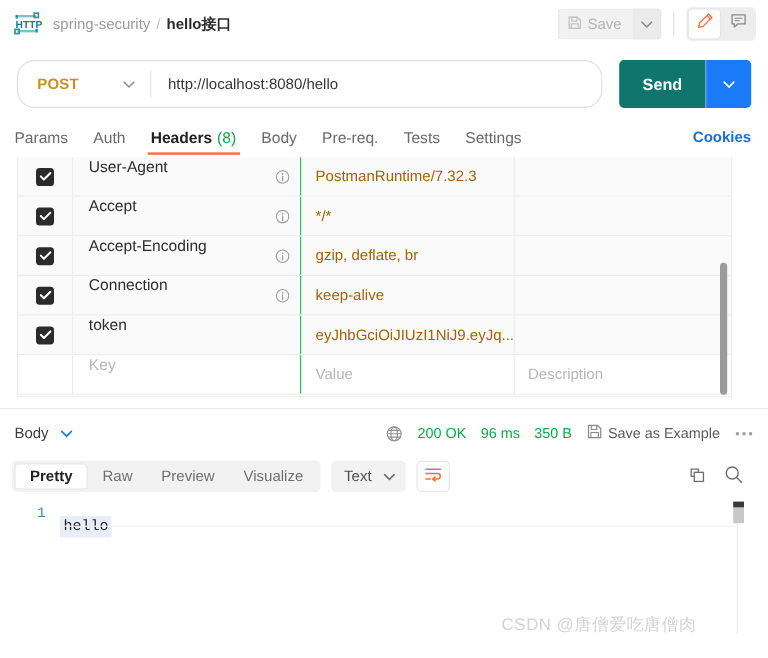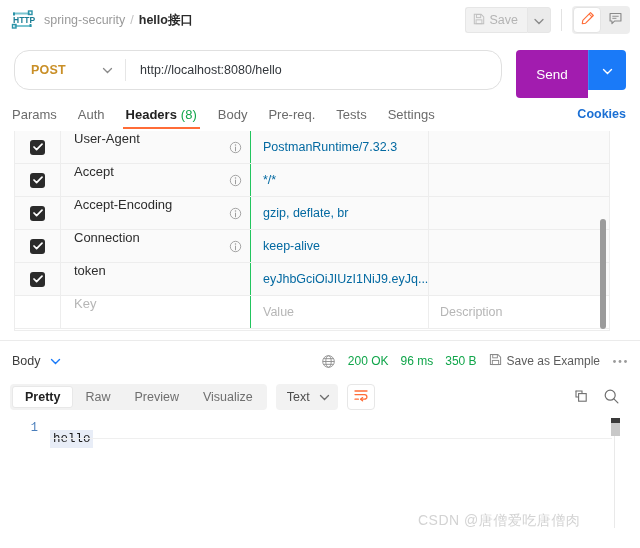--- a/index.html
+++ b/index.html
@@ -28,40 +28,40 @@
   .iconwrap { display:flex; background:#ededed; border-radius:4px; padding:1px; }
 
   
   .urlrow { position:absolute; left:14px; top:50px; width:612px; height:40px; display:flex; }
   .urlbox { display:flex; flex:1; height:40px; border:1px solid #e0e0e0; border-radius:15px; background:#fff; overflow:hidden; }
   .method { display:flex; align-items:center; width:110px; padding-left:16px; font-size:12.5px; font-weight:bold; color:#c98f27; letter-spacing:.2px; }
   .method-caret { margin-left:auto; margin-right:12px; display:flex; align-items:center; }
   .method-divider { width:1px; background:#e6e6e6; margin:8px 0; }
   .urlinput { flex:1; display:flex; align-items:center; padding-left:14px; font-size:12.5px; color:#33373c; }
   .send-wrap { display:flex; margin-left:14px; }
-  .send-btn { display:flex; align-items:center; justify-content:center; width:72px; height:48px; background:#a21caf; color:#fff; font-size:13.5px; font-weight:normal; border-radius:4px 0 0 4px; }
+  .send-btn { display:flex; align-items:center; justify-content:center; width:72px; height:40px; background:#0f766e; color:#fff; font-size:13.5px; font-weight:bold; border-radius:4px 0 0 4px; }
   .send-caret { display:flex; align-items:center; justify-content:center; width:38px; height:40px; background:#1a7af8; border-radius:0 4px 4px 0; border-left:1px solid #3b8bf9; }
 
   
   .tabs { position:absolute; left:0; top:100px; width:640px; height:28px; display:flex; align-items:center; padding-left:12px; }
   .tab { font-size:13px; color:#6b6b6b; margin-right:21px; position:relative; height:28px; display:flex; align-items:center; }
   .tab.active { color:#212121; font-weight:bold; }
   .tab.active:after { content:""; position:absolute; left:-3px; right:-3px; bottom:-1px; height:2px; background:#ff6c37; }
   .tab .cnt { color:#10a54a; font-weight:normal; margin-left:4px; }
   .cookies { margin-left:auto; margin-right:14px; font-size:12.5px; color:#1a6fd4; font-weight:bold; }
 
   
   .tablewrap { position:absolute; left:14px; top:131px; width:596px; height:200px; border:1px solid #ededed; border-top:none; overflow:hidden; }
   .trow { display:flex; height:33px; border-bottom:1px solid #ededed; background:#fafafa; }
   .trow.empty { background:#fff; }
   .c-check { width:46px; display:flex; align-items:center; justify-content:center; border-right:1px solid #ededed; }
   .cbx { width:15px; height:15px; background:#2b2b2b; border-radius:3px; display:flex; align-items:center; justify-content:center; }
   .c-key { width:190px; display:flex; padding:0 8px 0 13px; border-right:1px solid #22c55e; font-size:13px; color:#2d2d2d; }
   .c-key .info { margin-left:auto; display:flex; align-items:center; }
-  .c-val { width:178px; display:flex; align-items:center; padding-left:12px; border-right:1px solid #ededed; font-size:12.5px; color:#0369a1; overflow:hidden; white-space:nowrap; }
+  .c-val { width:178px; display:flex; align-items:center; padding-left:12px; border-right:1px solid #ededed; font-size:12.5px; color:#a16207; overflow:hidden; white-space:nowrap; }
   .c-desc { flex:1; display:flex; align-items:center; padding-left:11px; font-size:12.5px; color:#2d2d2d; }
   .ph { color:#b6b6b6; }
   .vscroll { position:absolute; right:3px; top:88px; width:6px; height:110px; background:#9b9b9b; border-radius:3px; }
 
   
   .sep { position:absolute; left:0; width:640px; height:1px; background:#ebebeb; }
   .respmeta { position:absolute; left:0; top:345px; width:640px; height:32px; display:flex; align-items:center; padding:0 12px; }
   .bodylbl { font-size:12.5px; color:#3c3c3c; }
   .bodycaret { margin-left:9px; display:flex; align-items:center; }
   .meta-right { margin-left:auto; display:flex; align-items:center; }

